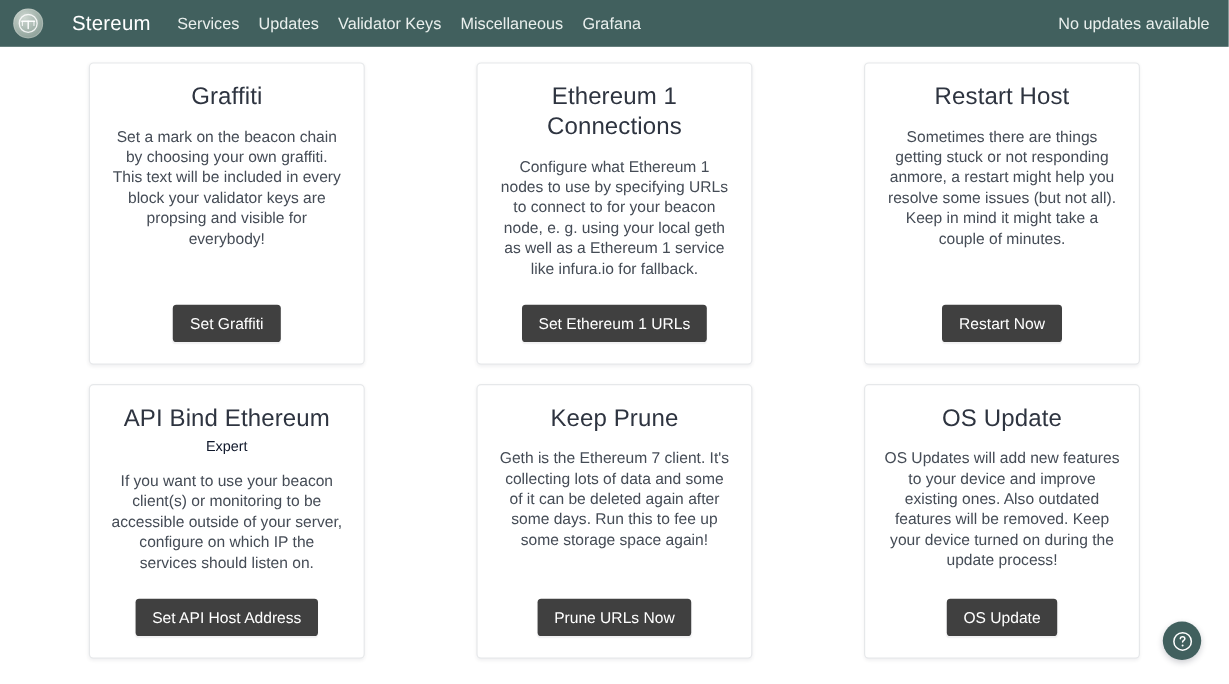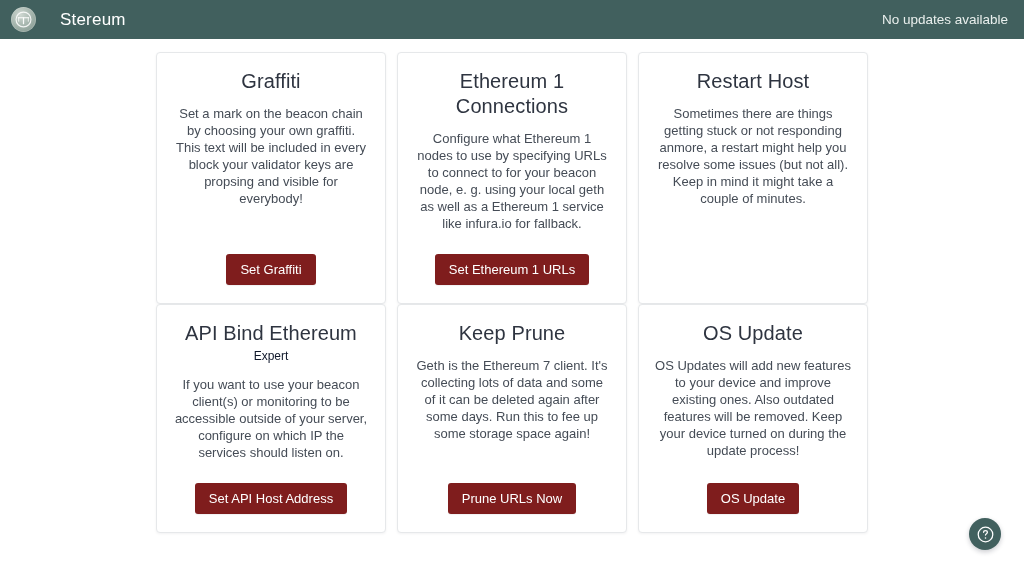--- a/index.html
+++ b/index.html
@@ -68,26 +68,26 @@
   }
 
   
   .page {
     background: #ffffff;
     height: 531px;
     padding: 13px 0 0 0;
     position: relative;
   }
   .grid {
-    width: 712px;
+    width: 876px;
     margin: 0 auto;
     display: grid;
     grid-template-columns: repeat(3, 230px);
     justify-content: space-between;
-    row-gap: 0;
+    row-gap: 16px;
   }
 
   
   .card {
     background: #ffffff;
     border: 1px solid #e6e8ea;
     border-radius: 4px;
     box-shadow: 0 1px 3px rgba(16,24,40,0.055);
     padding: 14px 16px 18px 16px;
     display: flex;
@@ -116,21 +116,21 @@
     font-size: 13px;
     line-height: 17px;
     color: #454c56;
     margin-top: 11px;
     margin-bottom: 0;
     max-width: 200px;
   }
   .card-spacer { flex: 1 1 auto; min-height: 8px; }
   .card-btn {
     margin-top: 14px;
-    background: #7f1d1d;
+    background: #404040;
     color: #ffffff;
     border: none;
     border-radius: 3px;
     font-family: "Liberation Sans", sans-serif;
     font-size: 13px;
     line-height: 1;
     padding: 9px 14px;
     cursor: pointer;
     white-space: nowrap;
     box-shadow: 0 1px 1px rgba(16,24,40,0.06);
@@ -165,20 +165,27 @@
         <circle cx="12" cy="12" r="10.5" fill="none" stroke="#ffffff" stroke-width="1.6" opacity="0.85"></circle>
         <path d="M4.5 9.5 H19.5" stroke="#ffffff" stroke-width="1.7" stroke-linecap="round" opacity="0.95"></path>
         <path d="M12 9.5 V18" stroke="#ffffff" stroke-width="1.7" stroke-linecap="round" opacity="0.95"></path>
         <path d="M5.2 9.5 V14.5" stroke="#ffffff" stroke-width="1.4" stroke-linecap="round" opacity="0.8"></path>
         <path d="M18.8 9.5 V14.5" stroke="#ffffff" stroke-width="1.4" stroke-linecap="round" opacity="0.8"></path>
       </svg>
     </span>
     <span class="brand-name">Stereum</span>
   </div>
 
+  <nav class="nav-links">
+    <a class="nav-link" href="#">Services</a>
+    <a class="nav-link" href="#">Updates</a>
+    <a class="nav-link" href="#">Validator Keys</a>
+    <a class="nav-link" href="#">Miscellaneous</a>
+    <a class="nav-link" href="#">Grafana</a>
+  </nav>
 
   <span class="nav-status">No updates available</span>
 </div>
 
 <div class="page">
 
   <div class="grid">
 
     <div class="card card-row1">
       <div class="card-title">Graffiti</div>
@@ -191,20 +198,21 @@
       <div class="card-title">Ethereum 1 Connections</div>
       <div class="card-desc">Configure what Ethereum 1 nodes to use by specifying URLs to connect to for your beacon node, e. g. using your local geth as well as a Ethereum 1 service like infura.io for fallback.</div>
       <div class="card-spacer"></div>
       <button class="card-btn">Set Ethereum 1 URLs</button>
     </div>
 
     <div class="card card-row1">
       <div class="card-title">Restart Host</div>
       <div class="card-desc">Sometimes there are things getting stuck or not responding anmore, a restart might help you resolve some issues (but not all). Keep in mind it might take a couple of minutes.</div>
       <div class="card-spacer"></div>
+      <button class="card-btn">Restart Now</button>
     </div>
 
     <div class="card card-row2">
       <div class="card-title">API Bind Ethereum</div>
       <div class="card-subtitle">Expert</div>
       <div class="card-desc">If you want to use your beacon client(s) or monitoring to be accessible outside of your server, configure on which IP the services should listen on.</div>
       <div class="card-spacer"></div>
       <button class="card-btn">Set API Host Address</button>
     </div>
 

